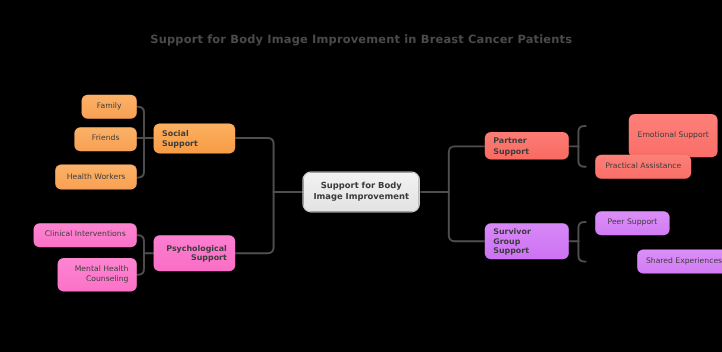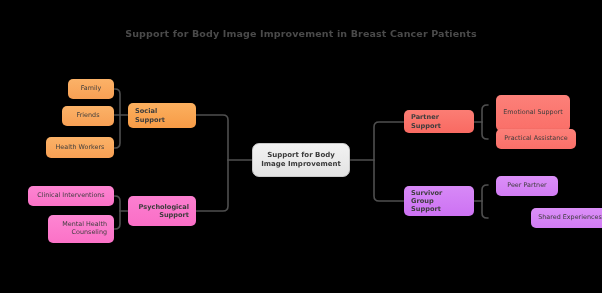--- a/index.html
+++ b/index.html
@@ -178,36 +178,36 @@
   </div>
 
   <div class="node leaf theme-pink-leaf" style="left:28px; top:186px; width:86px; height:20px;">
     <span class="label align-center">Clinical Interventions</span>
   </div>
 
   <div class="node branch theme-red-branch" style="left:404px; top:110px; width:70px; height:23px;">
     <span class="label align-left">Partner Support</span>
   </div>
 
-  <div class="node leaf theme-red-leaf" style="left:496px; top:95px; width:74px; height:36px;justify-content:flex-end;">
+  <div class="node leaf theme-red-leaf" style="left:524px; top:95px; width:74px; height:36px;justify-content:flex-end;">
     <span class="label align-center">Emotional Support</span>
   </div>
 
   <div class="node leaf theme-red-leaf" style="left:496px; top:129px; width:80px; height:20px;">
     <span class="label align-center">Practical Assistance</span>
   </div>
 
   <div class="node branch theme-purple-branch" style="left:404px; top:186px; width:70px; height:30px;">
     <span class="label align-left">
       <span>Survivor Group</span><br>
       <span>Support</span>
     </span>
   </div>
 
   <div class="node leaf theme-purple-leaf" style="left:496px; top:176px; width:62px; height:20px;">
-    <span class="label align-center">Peer Partner</span>
+    <span class="label align-center">Peer Support</span>
   </div>
 
   <div class="node leaf theme-purple-leaf" style="left:496px; top:208px; width:78px; height:20px;margin-left:35px;">
     <span class="label align-center">Shared Experiences</span>
   </div>
 
 </div>
 
 </body></html>

